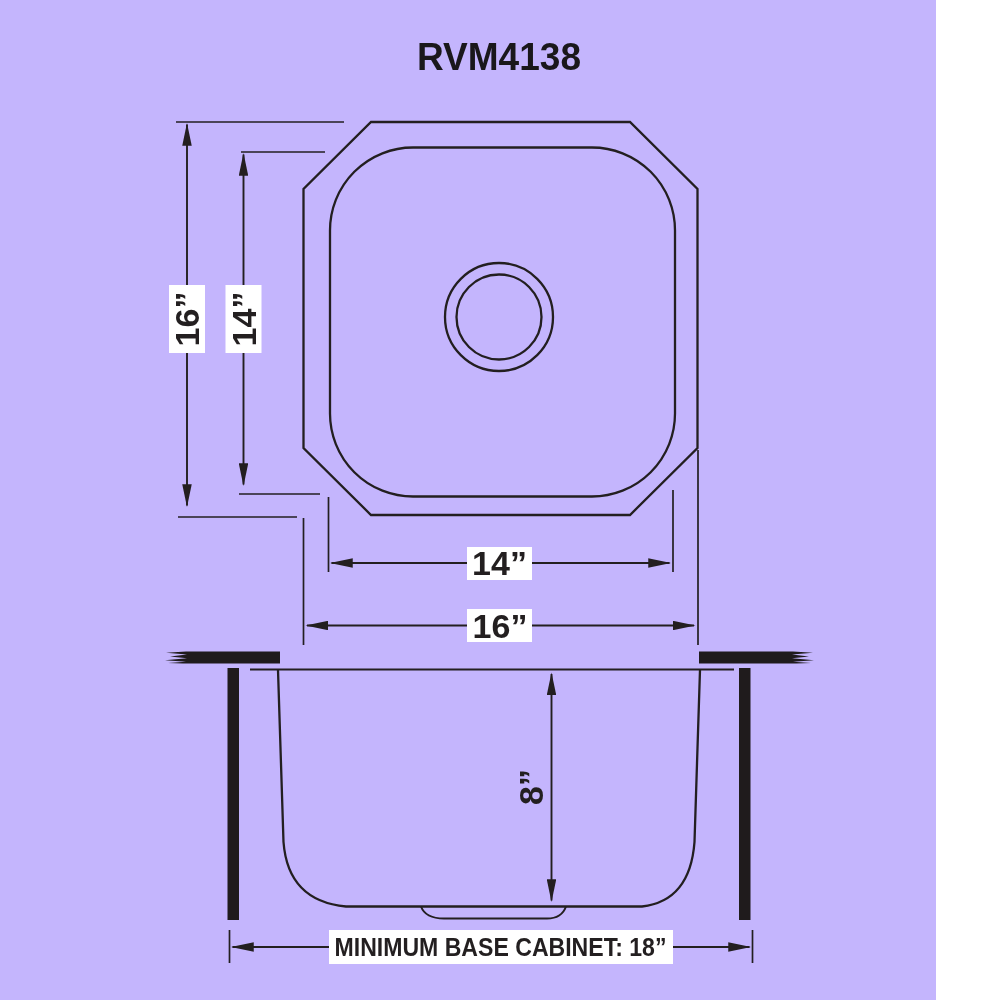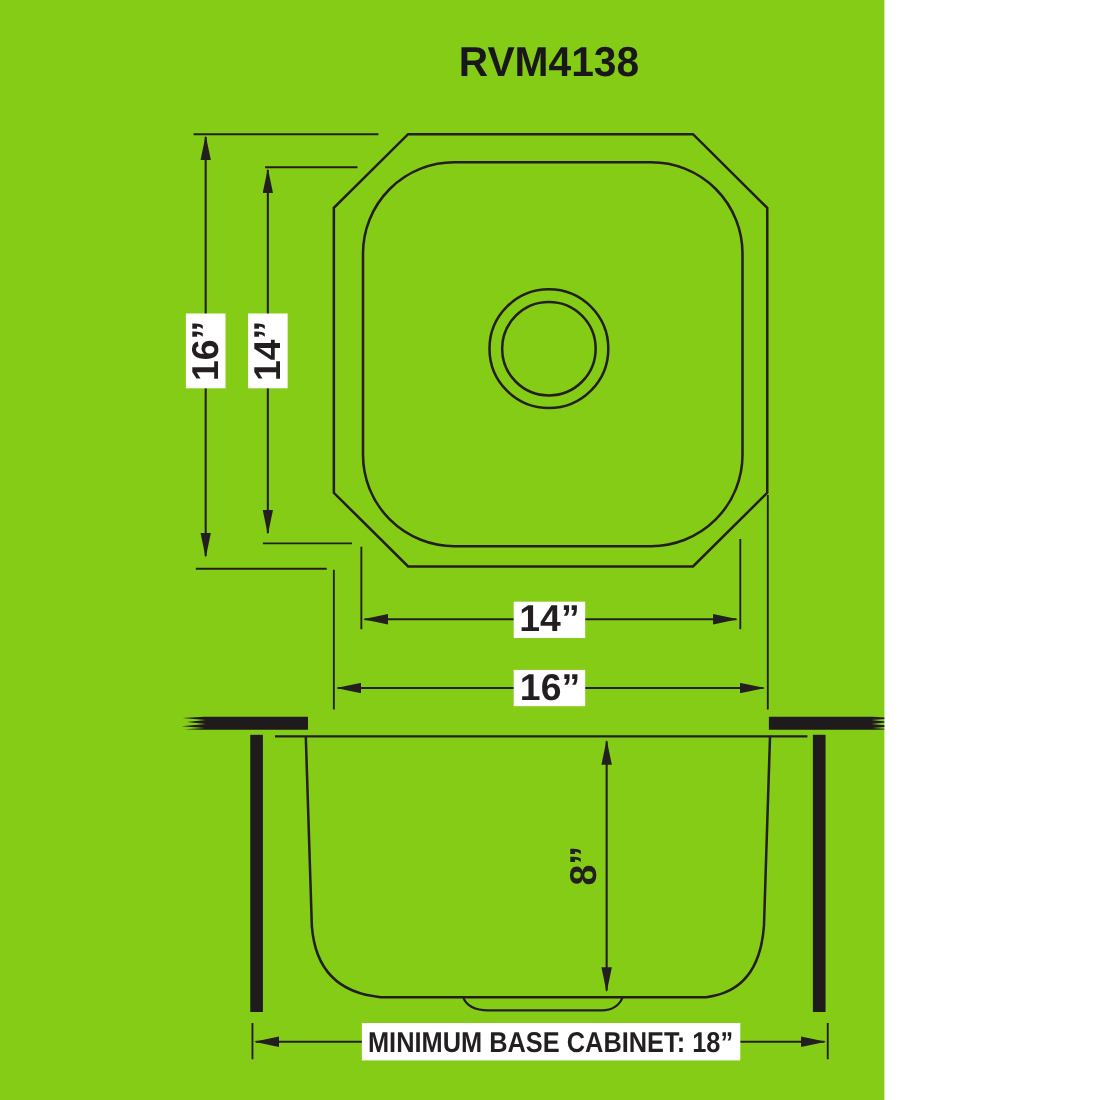--- a/index.html
+++ b/index.html
@@ -1,20 +1,20 @@
 <!DOCTYPE html>
 <html><head>
 <meta charset="utf-8">
 <style>
   html, body { margin: 0; padding: 0; background: #ffffff; }
   .page {
     position: relative;
-    width: 804px;
+    width: 936px;
     height: 1000px;
-    background: #84cc16;
+    background: #c4b5fd;
     font-family: "Liberation Sans", "DejaVu Sans", sans-serif;
     overflow: hidden;
   }
   svg { position: absolute; left: 0; top: 0; }
   .thin   { stroke: #231f20; stroke-width: 2;   fill: none; }
   .shape  { stroke: #231f20; stroke-width: 2.3; fill: none; }
   .dimline{ stroke: #231f20; stroke-width: 1.9; fill: none; }
   .extline{ stroke: #231f20; stroke-width: 1.7; fill: none; }
   .solid  { fill: #1f1b1c; stroke: none; }
   .mask   { fill: #ffffff; stroke: none; }

